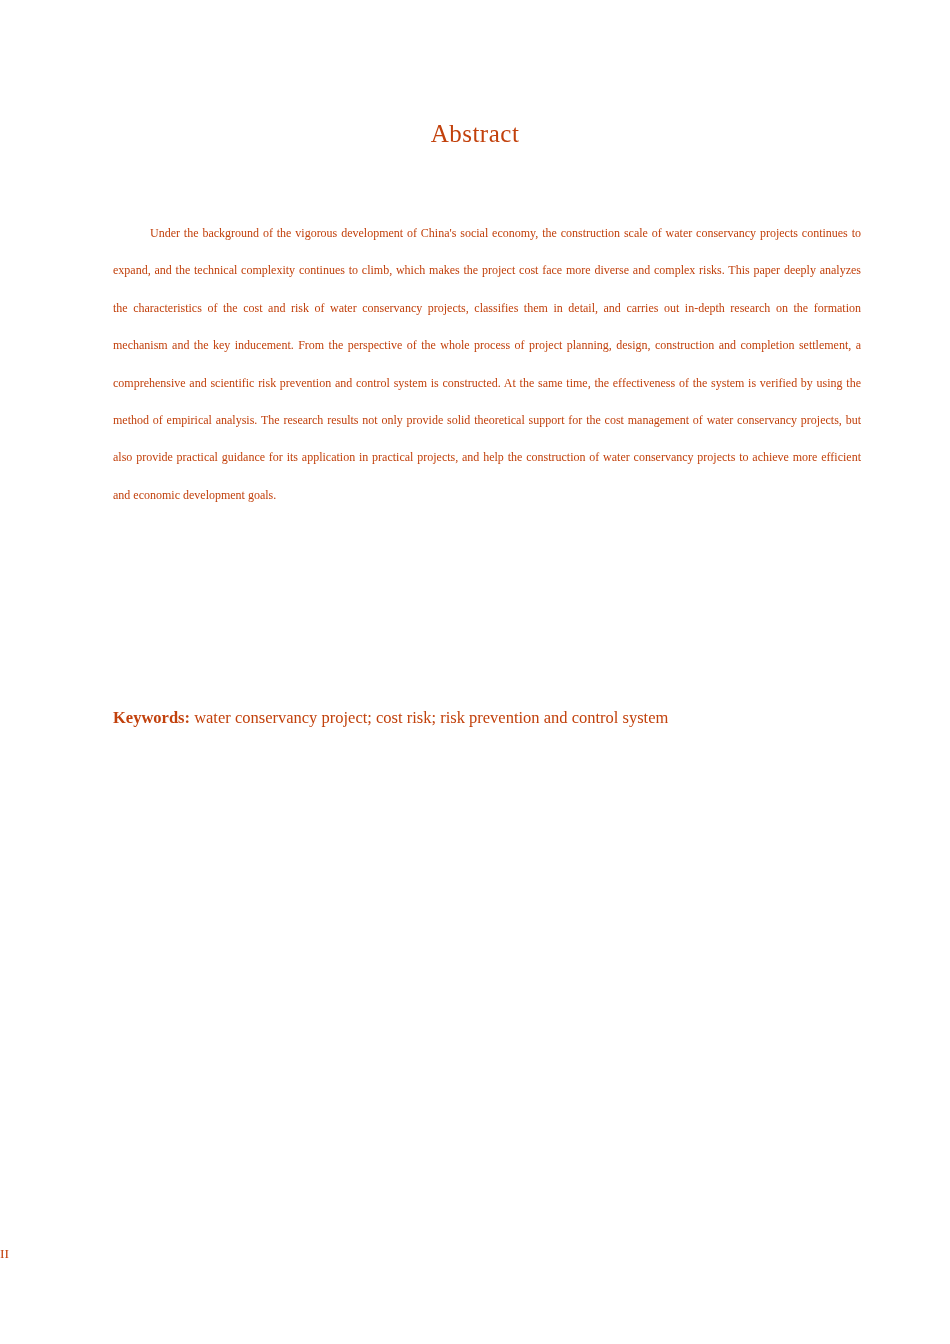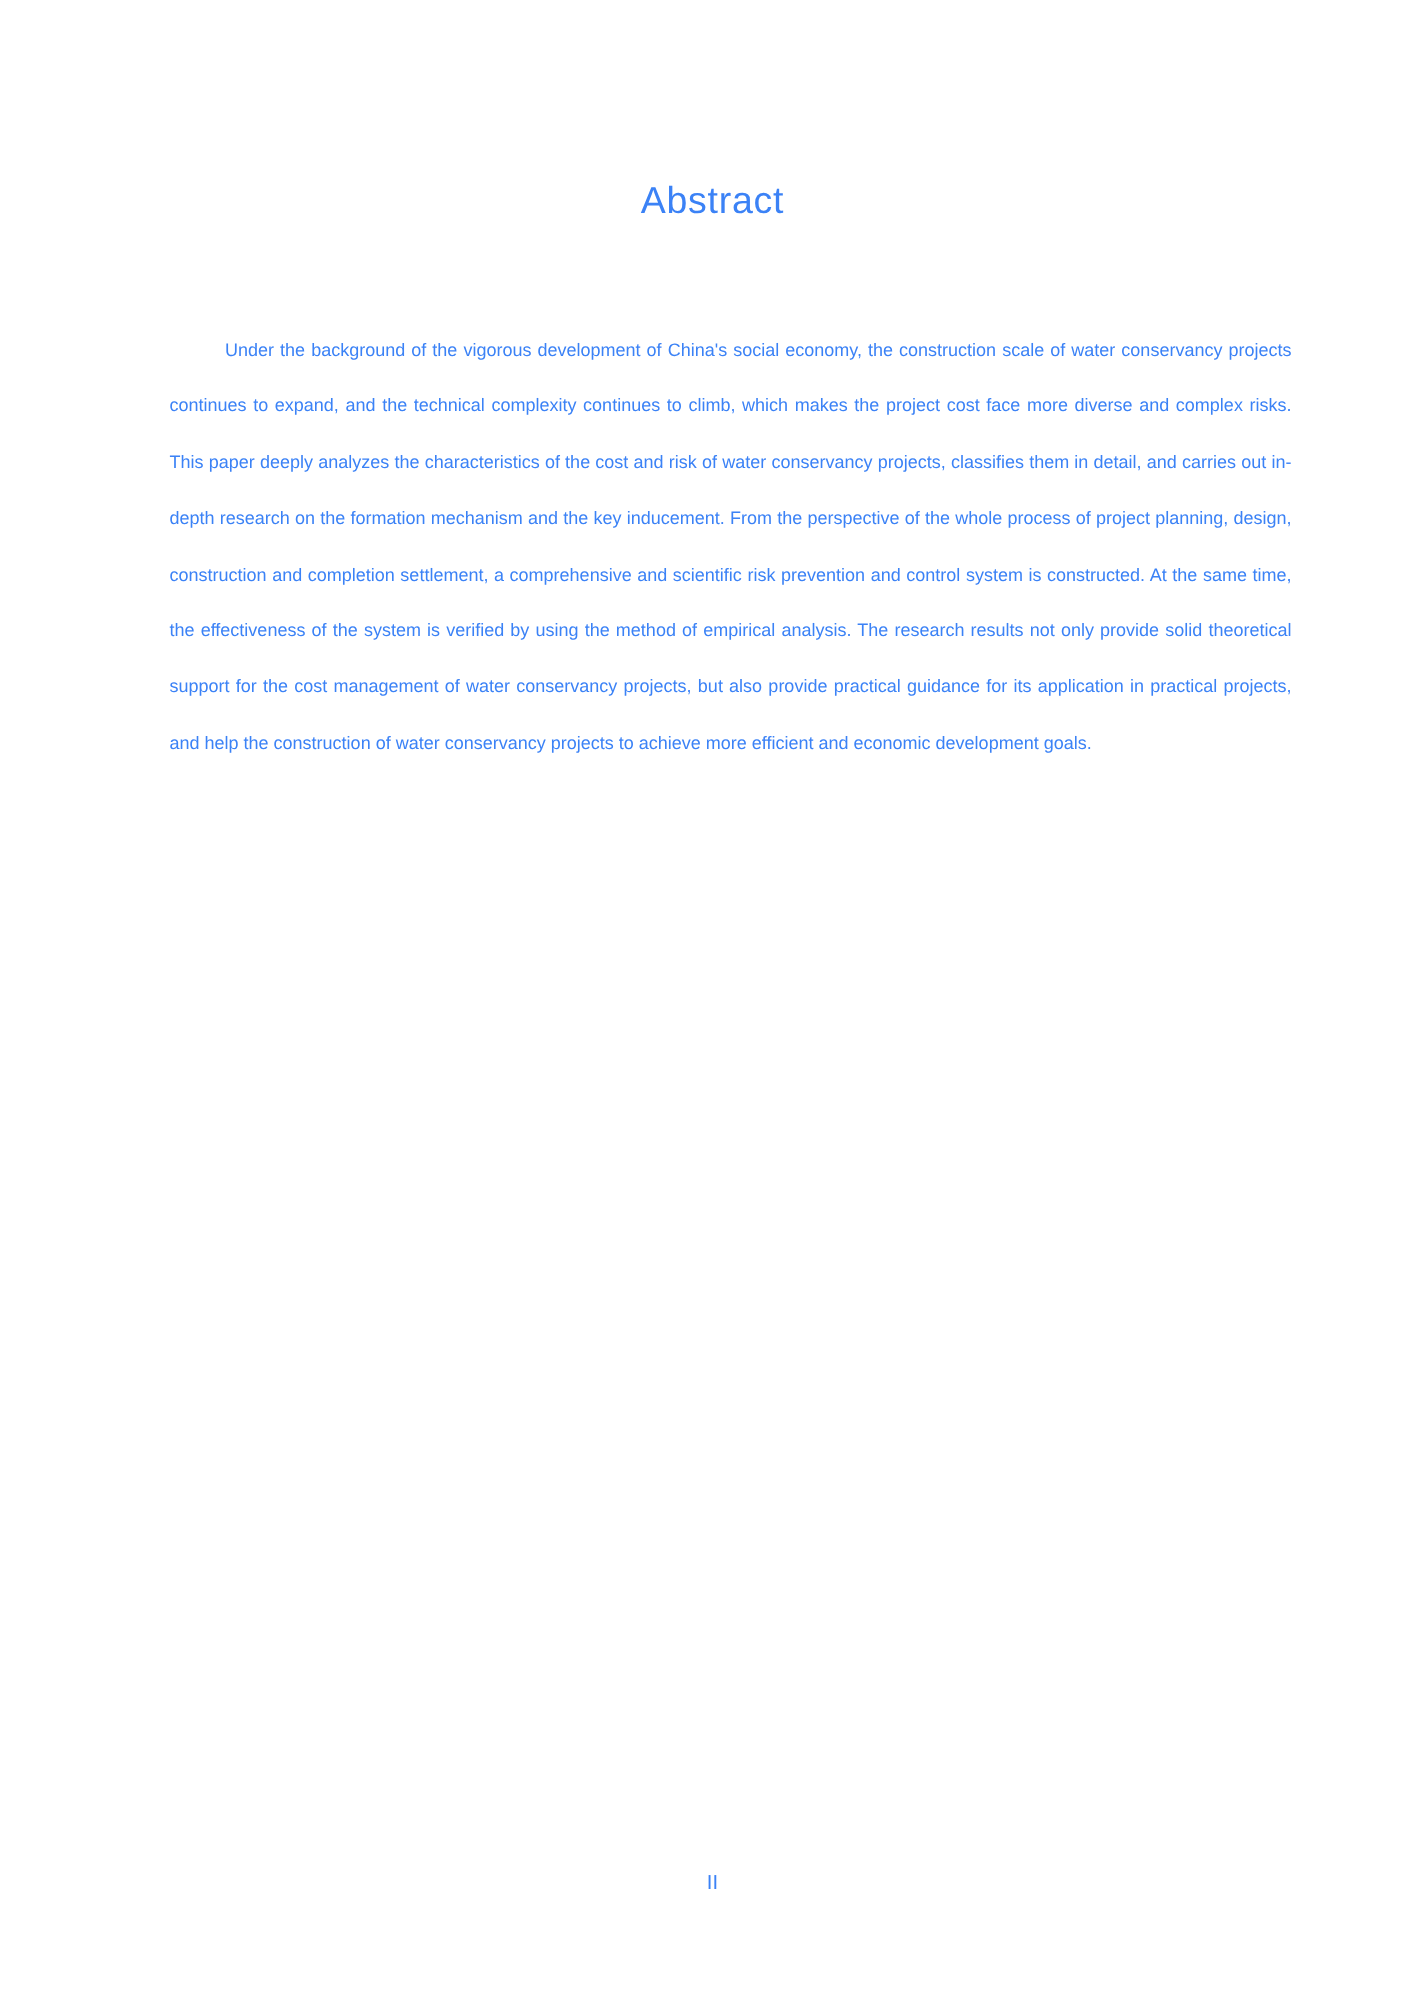--- a/index.html
+++ b/index.html
@@ -6,22 +6,22 @@
     margin: 0;
     padding: 0;
     background: #ffffff;
   }
   .page {
     position: relative;
     width: 950px;
     height: 1344px;
     margin: 0 auto;
     background: #ffffff;
-    font-family: Liberation Sans, sans-serif;
-    color: #3b82f6;
+    font-family: Liberation Serif, serif;
+    color: #c2410c;
     overflow: hidden;
     box-sizing: border-box;
   }
   .title {
     margin: 0;
     padding-top: 120px;
     text-align: center;
     font-size: 25px;
     font-weight: normal;
     letter-spacing: 0.5px;
@@ -53,29 +53,30 @@
     text-align: left;
   }
   .kw-label {
     font-weight: bold;
   }
   .page-number {
     position: absolute;
     bottom: 82px;
     left: 0;
     right: 0;
-    text-align: center;
+    text-align: left;
     font-size: 13.5px;
   }
 </style>
 </head>
 <body>
 
 <div class="page">
 
   <h1 class="title">Abstract</h1>
 
   <p class="body-text"><span class="indent"></span><span>Under the background of the vigorous development of China's social economy, the construction scale of water conservancy projects continues to expand, and the technical complexity continues to climb, which makes the project cost face more diverse and complex risks. This paper deeply analyzes the characteristics of the cost and risk of water conservancy projects, classifies them in detail, and carries out in-depth research on the formation mechanism and the key inducement. From the perspective of the whole process of project planning, design, construction and completion settlement, a comprehensive and scientific risk prevention and control system is constructed. At the same time, the effectiveness of the system is verified by using the method of empirical analysis. The research results not only provide solid theoretical support for the cost management of water conservancy projects, but also provide practical guidance for its application in practical projects, and help the construction of water conservancy projects to achieve more efficient and economic development goals.</span></p>
 
+  <p class="keywords"><span class="kw-label">Keywords:</span><span> water conservancy project; cost risk; risk prevention and control system</span></p>
 
   <div class="page-number">II</div>
 
 </div>
 
 </body></html>

